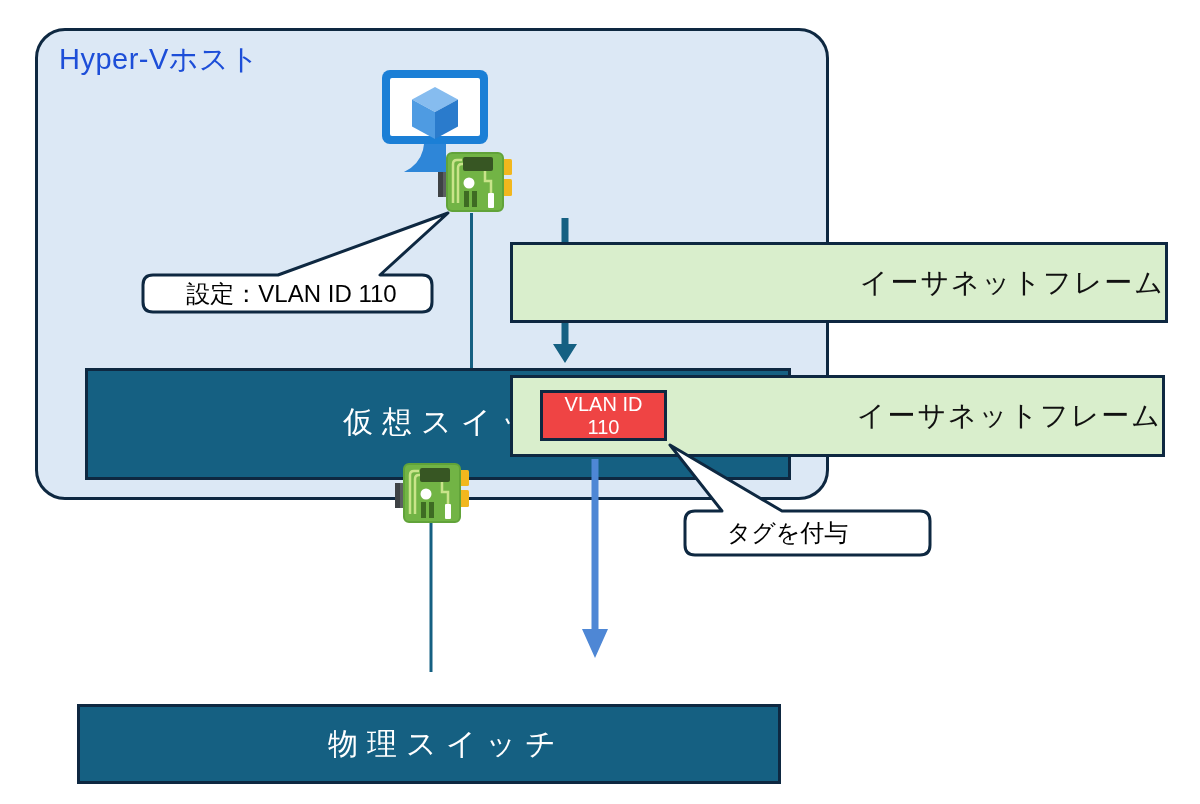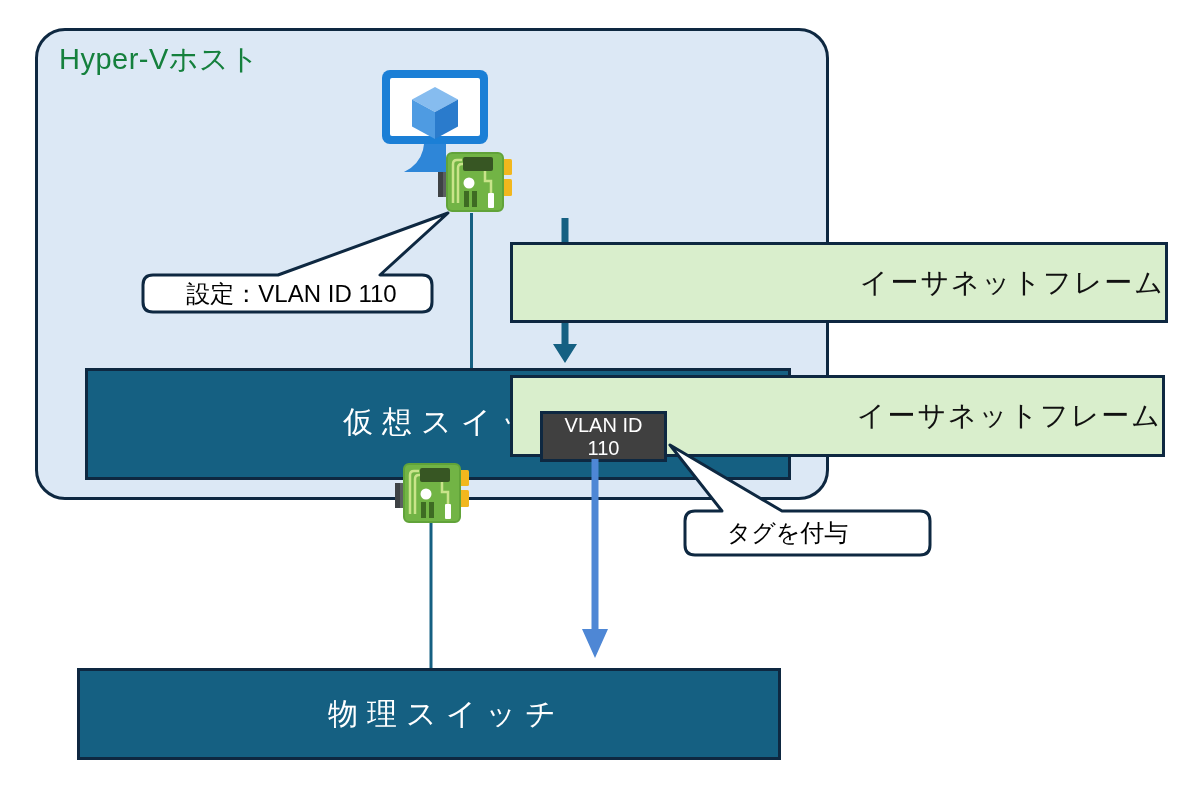--- a/index.html
+++ b/index.html
@@ -11,54 +11,53 @@
   .abs{position:absolute;box-sizing:border-box;}
   svg.layer{position:absolute;left:0;top:0;width:1200px;height:804px;pointer-events:none;}
 
   
   .host-box{
     left:35px;top:28px;width:794px;height:472px;
     background:#DCE8F5;border:3px solid #0E2841;border-radius:30px;
     z-index:1;
   }
   .host-title{
-    left:59px;top:40px;font-size:29px;color:#15803d;z-index:2;
+    left:59px;top:40px;font-size:29px;color:#1d4ed8;z-index:2;
     letter-spacing:0.5px;white-space:nowrap;
   }
 
   
   .teal-box{
     background:#156082;border:3px solid #0E2841;
     display:flex;align-items:center;justify-content:center;
   }
   .vswitch{left:85px;top:368px;width:706px;height:112px;z-index:4;}
   .vswitch-label{
     position:absolute;left:255px;top:50%;transform:translateY(-54%);
     color:#ffffff;font-size:30px;letter-spacing:9px;white-space:nowrap;
   }
-  .pswitch{left:77px;top:668px;width:704px;height:92px;z-index:7;padding-left:35px;}
+  .pswitch{left:77px;top:704px;width:704px;height:80px;z-index:7;padding-left:35px;}
   .pswitch-label{color:#ffffff;font-size:30px;letter-spacing:9px;white-space:nowrap;}
 
   
   .green-box{
     background:#D9EECC;border:3px solid #0E2841;
     display:flex;align-items:center;justify-content:flex-end;
     z-index:5;
   }
   .frame-top{left:510px;top:242px;width:658px;height:81px;}
   .frame-tagged{left:510px;top:375px;width:655px;height:82px;}
   .frame-label{color:#111111;font-size:28px;letter-spacing:2px;white-space:nowrap;}
 
   
   .vlan-tag{
     position:absolute;left:27px;top:12px;width:127px;height:51px;
-    background:#404040;border:3px solid #0E2841;box-sizing:border-box;
+    background:#ef4444;border:3px solid #0E2841;box-sizing:border-box;
     display:flex;flex-direction:column;align-items:center;justify-content:center;
     line-height:1.15;
-    margin-top:21px;
   }
   .vlan-tag span{color:#ffffff;font-size:20px;white-space:nowrap;}
 
   
   .callout-text{
     display:flex;align-items:center;justify-content:center;
     color:#000000;z-index:9;white-space:nowrap;
   }
   .callout1-text{left:143px;top:275px;width:297px;height:37px;font-size:24px;}
   .callout2-text{left:685px;top:511px;width:205px;height:44px;font-size:24px;}

